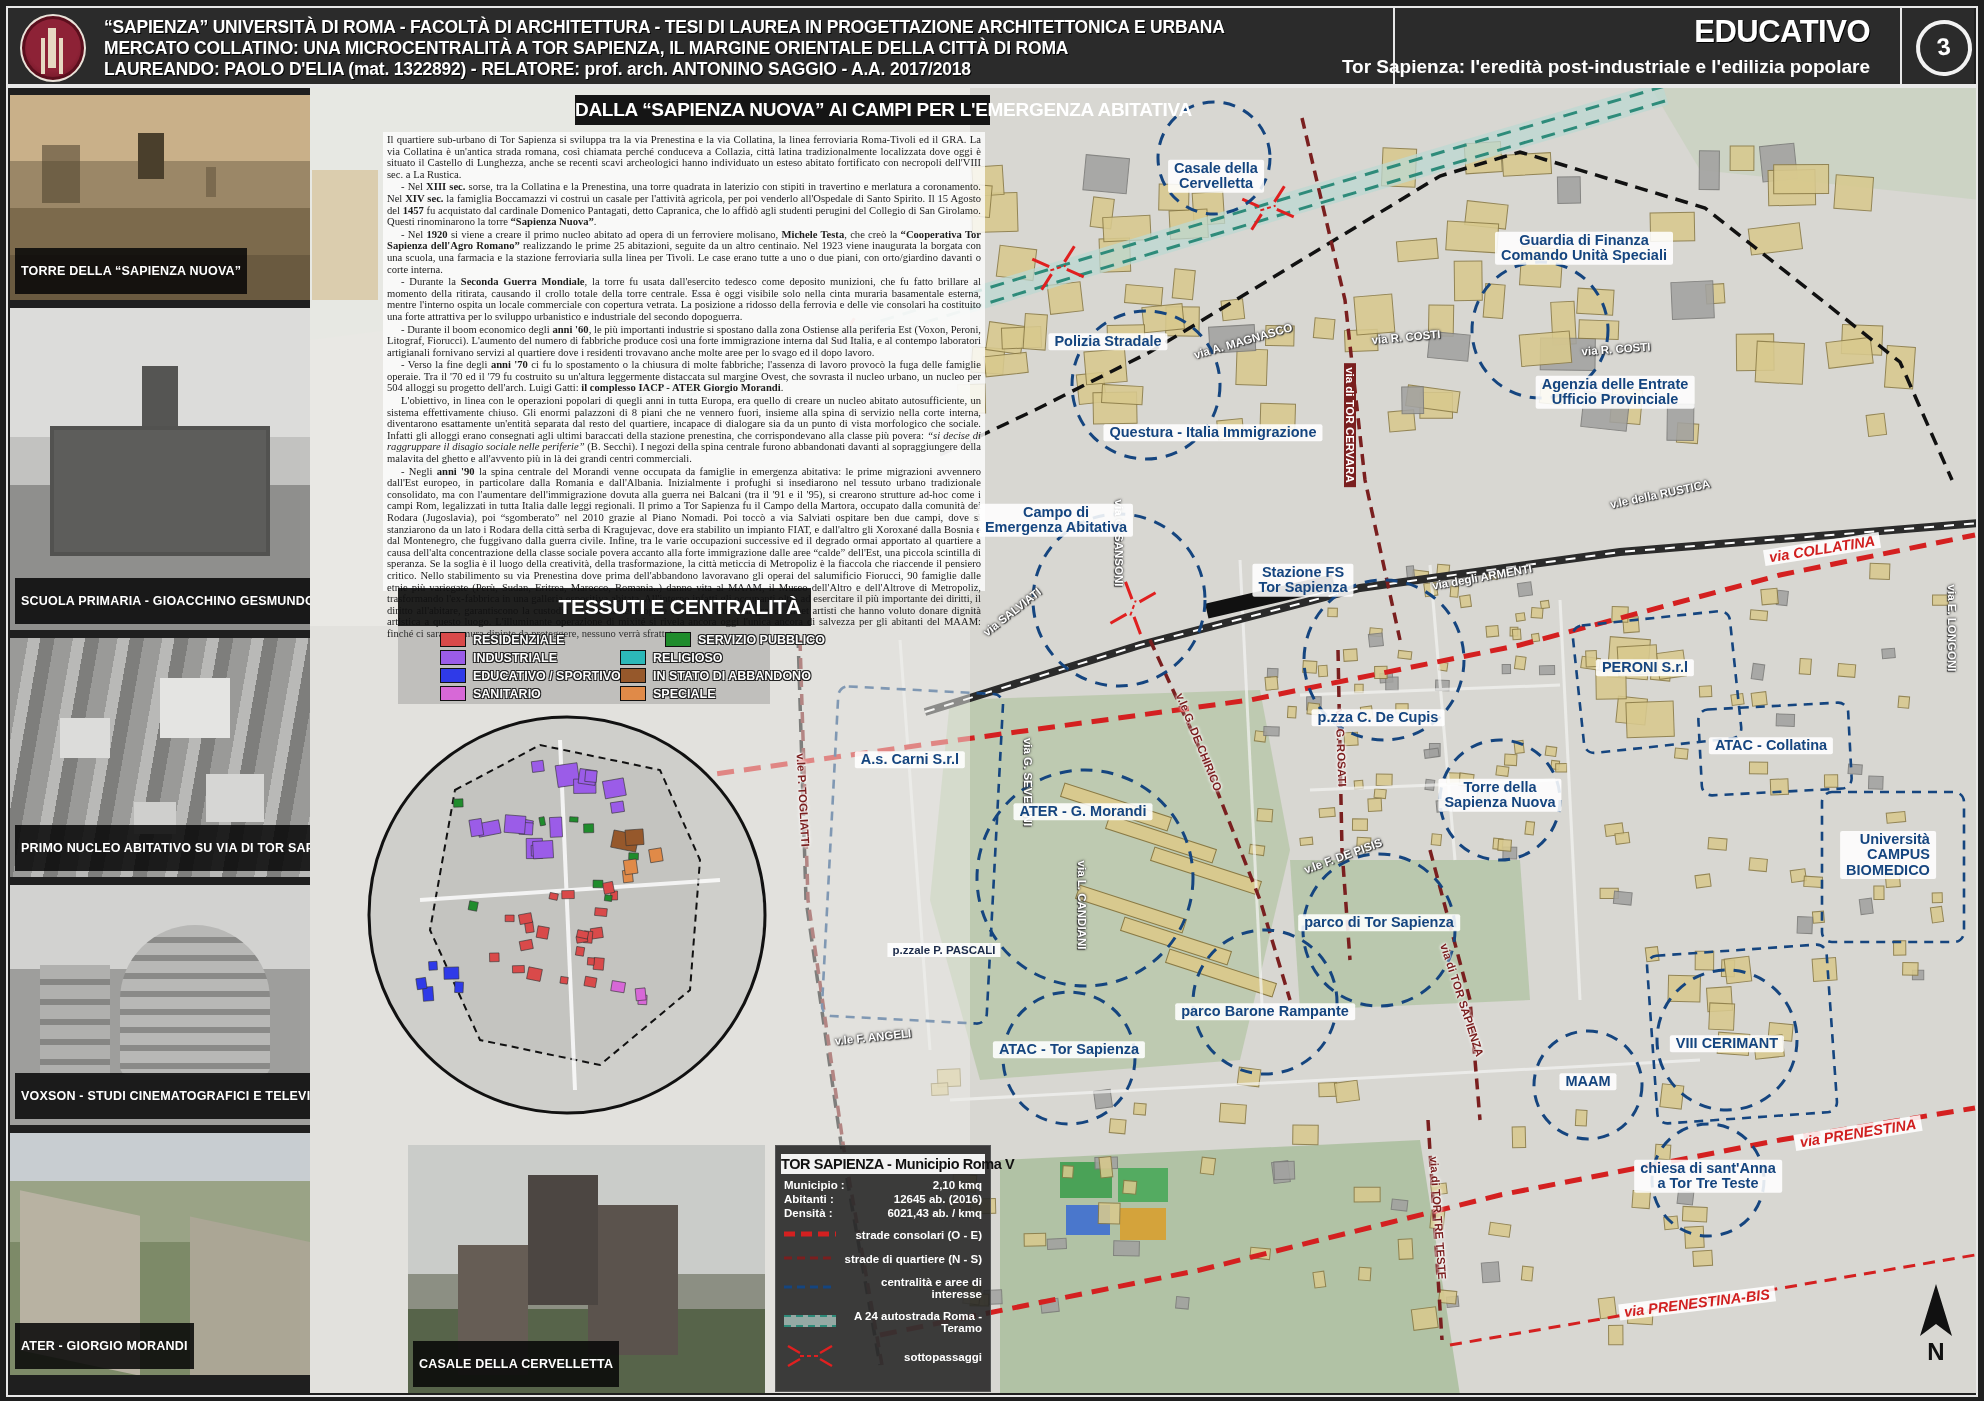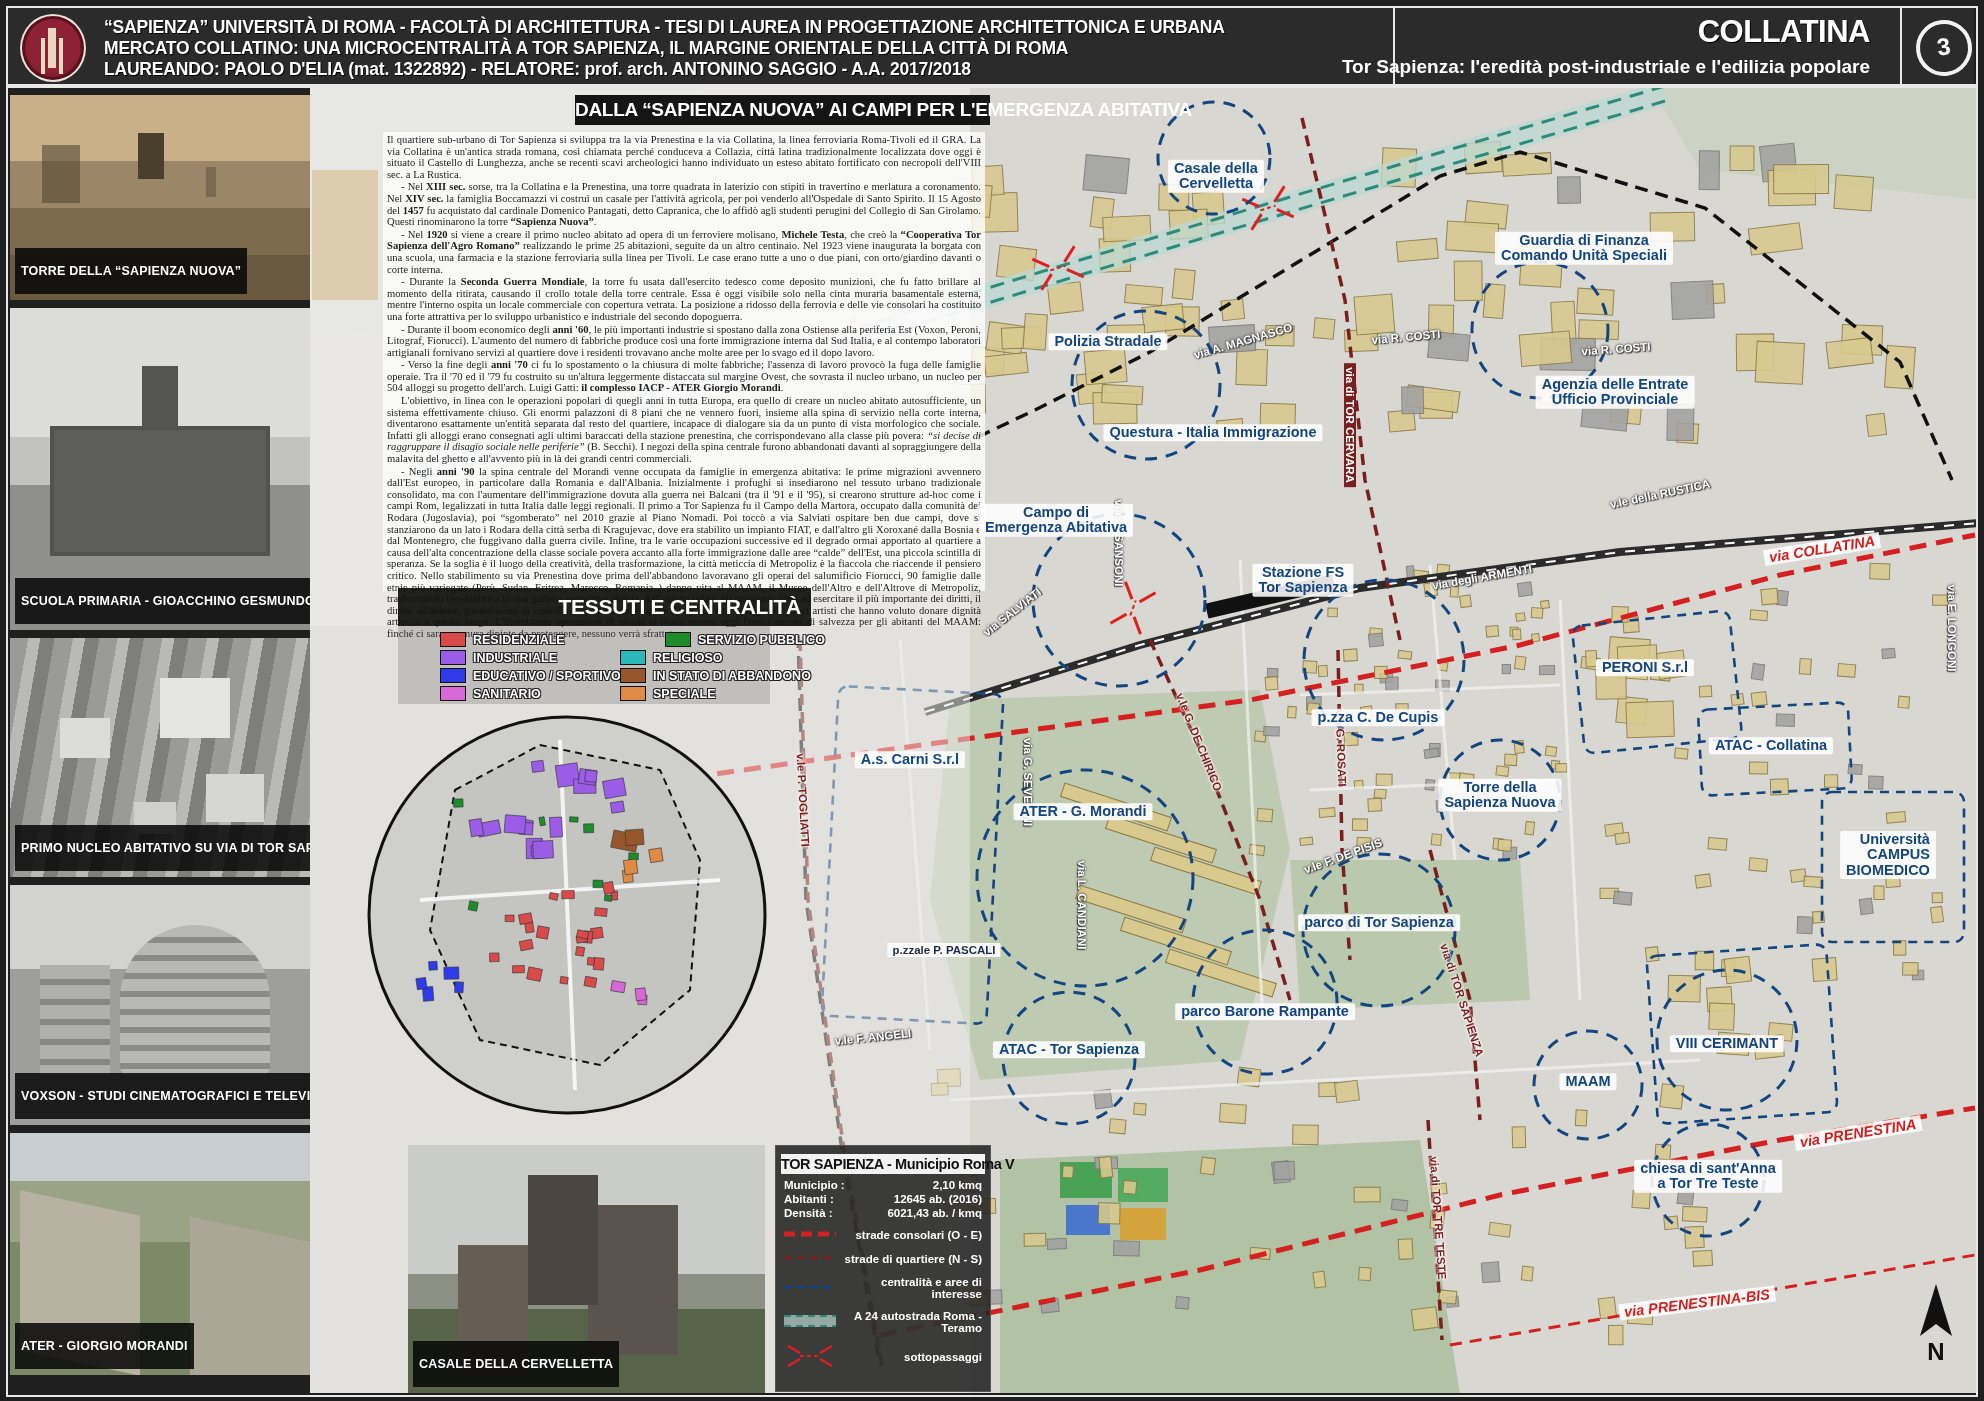--- a/index.html
+++ b/index.html
@@ -101,21 +101,21 @@
   <div class="frame" style="left:6px;top:6px;width:1968px;height:78px;"></div>
   <div class="frame" style="left:6px;top:84px;width:1968px;height:1309px;"></div>
 
   <div id="header">
     <div id="logo"></div>
     <div class="htitle" id="h1">“SAPIENZA” UNIVERSITÀ DI ROMA  -  FACOLTÀ DI ARCHITETTURA - TESI DI LAUREA IN PROGETTAZIONE ARCHITETTONICA E URBANA</div>
     <div class="htitle" id="h2">MERCATO COLLATINO:  UNA MICROCENTRALITÀ A TOR SAPIENZA, IL MARGINE ORIENTALE DELLA CITTÀ DI ROMA</div>
     <div class="htitle" id="h3">LAUREANDO: PAOLO D'ELIA (mat. 1322892)  -  RELATORE: prof. arch. ANTONINO SAGGIO  -  A.A. 2017/2018</div>
     <div id="hsep"></div>
     <div id="hsep2"></div>
-    <div id="esos">COLLATINA</div>
+    <div id="esos">EDUCATIVO</div>
     <div id="esub">Tor Sapienza: l'eredità post-industriale e l'edilizia popolare</div>
     <div id="sheetn">3</div>
   </div>
 
   <svg width="1984" height="1401" viewBox="0 0 1984 1401" style="position:absolute;left:0;top:0;z-index:5;">
     <defs>
       <clipPath id="mapclip">
           <rect x="310" y="86" width="1666" height="1307"></rect>
         </clipPath>
       <clipPath id="insetclip">

